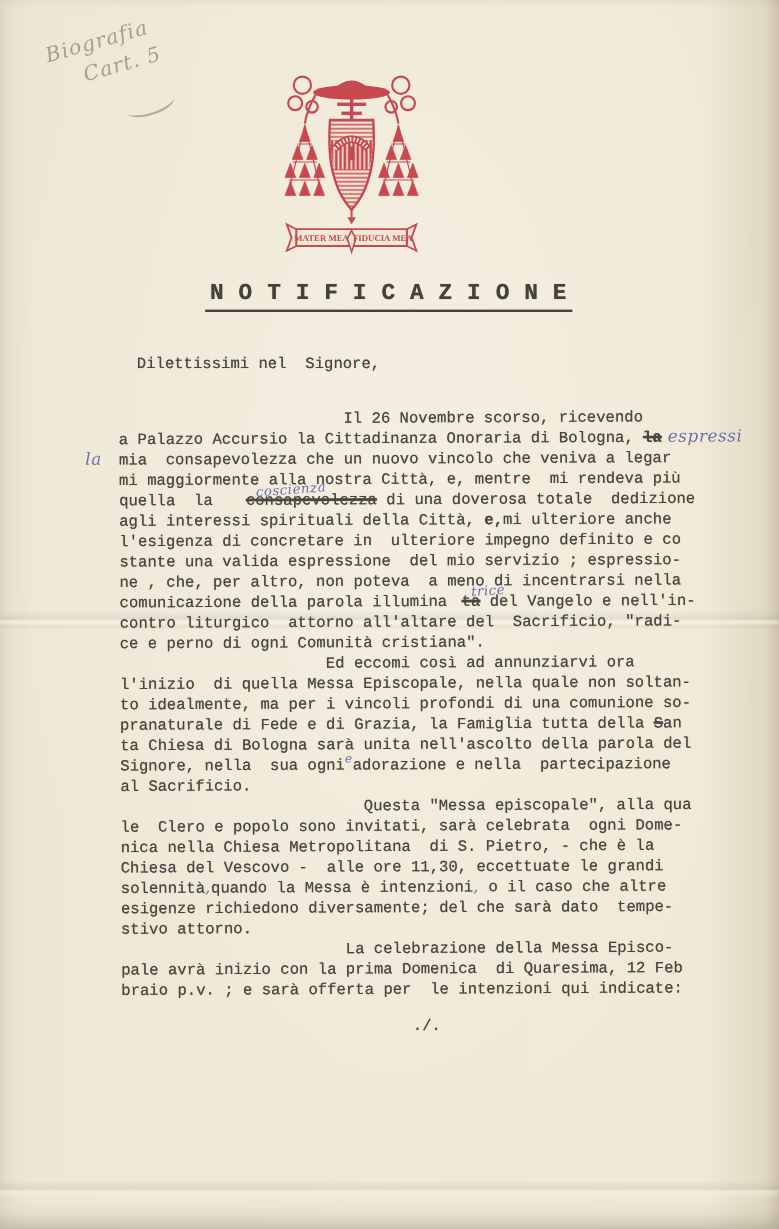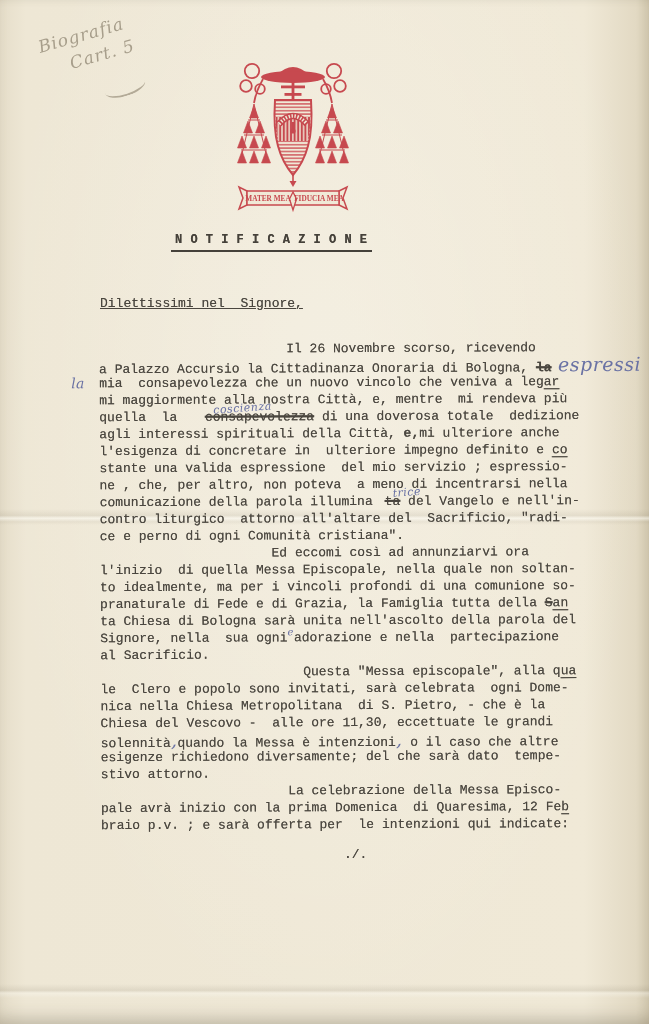--- a/index.html
+++ b/index.html
@@ -26,44 +26,44 @@
   .pencil-note .line2 { margin-left:26px; }
   .pencil-stroke {
     position:absolute; left:104px; top:78px; width:42px; height:16px;
     border-bottom:2px solid #b3aa97; border-radius:50%; transform:rotate(-18deg);
   }
 
   .emblem { position:absolute; left:237px; top:58px; }
 
   .doc-title {
     position:absolute; left:171px; top:233px;
-    font-size:12px; font-weight:bold; color:#45413a;
+    font-size:19px; font-weight:bold; color:#45413a;
     letter-spacing:0.5px; padding:0 4px 3px 4px;
     border-bottom:2px solid #45413a;
     text-shadow:0 0 0.6px rgba(69,65,58,0.8);
     white-space:pre;
   }
 
   .typed { color:#4a463f; font-size:13px; text-shadow:0 0 0.6px rgba(74,70,63,0.72); }
 
-  .salutation { position:absolute; left:100px; top:296px; white-space:pre;text-decoration:underline; }
+  .salutation { position:absolute; left:114px; top:296px; white-space:pre; }
 
   .body-block { position:absolute; left:100px; top:340px; transform:rotate(-0.25deg); }
   .line { position:relative; white-space:pre; line-height:17px; height:17px; }
 
   .seg-b   { font-weight:bold; }
-  .seg-u   { text-decoration:underline; text-underline-offset:2.5px;text-align:right; }
+  .seg-u   { text-underline-offset:2.5px;text-align:right; }
   .seg-st  { text-decoration:line-through; text-decoration-thickness:1.5px; }
   .seg-bst { font-weight:bold; text-decoration:line-through; text-decoration-thickness:2px; }
   .seg-sta { text-decoration:line-through; text-decoration-thickness:1.5px; position:relative;margin-left:12px; }
   .seg-hw, .seg-hwm, .seg-hwc, .hw-above {
     font-family:"DejaVu Serif", serif; font-style:italic;
     color:#6a72a4; text-shadow:none; letter-spacing:0.5px;
   }
-  .seg-hw  { font-size:19px; }
+  .seg-hw  { font-size:14px; }
   .seg-hwm { position:absolute; left:-28px; top:0; font-size:14px; }
   .seg-hwc { font-size:10px; position:relative; top:-6px; }
   .hw-above { position:absolute; left:8px; top:-10px; font-size:11px; white-space:nowrap; transform:rotate(-4deg); }
 
   .cont-mark { position:absolute; left:344px; top:847px; white-space:pre; }
 </style>
 </head>
 <body>
 
 <div class="page">

